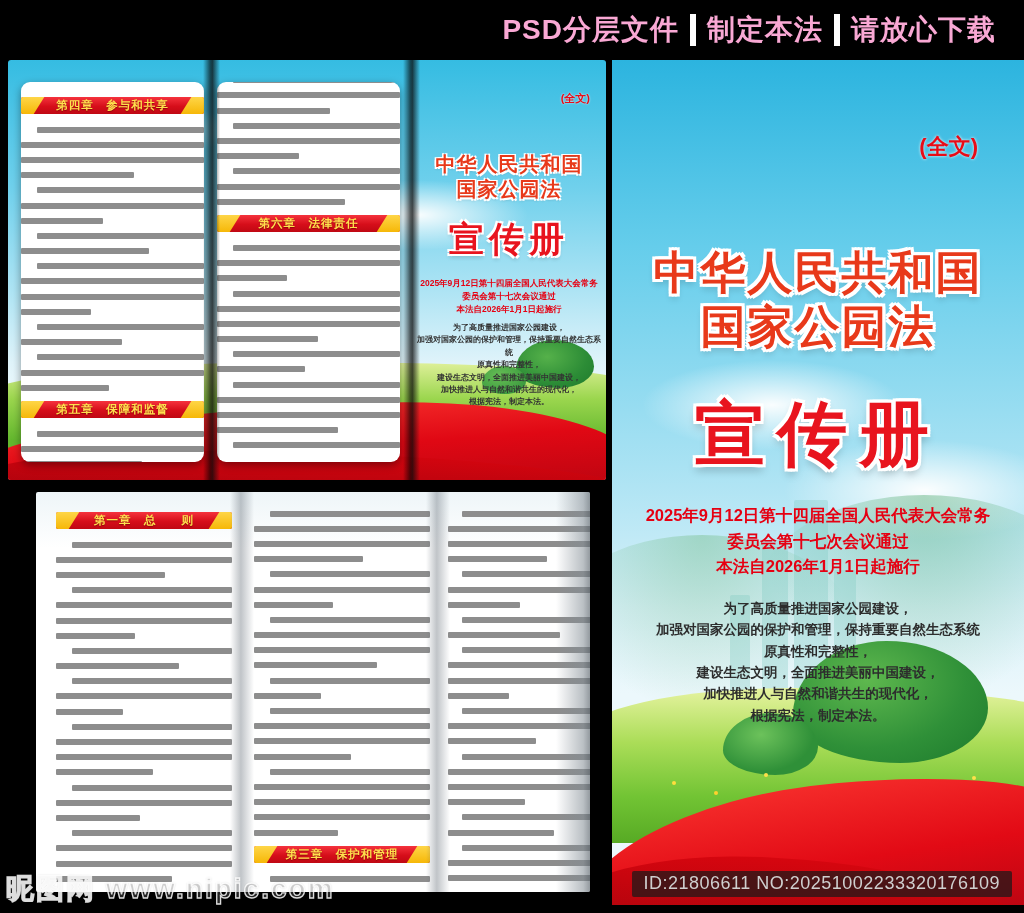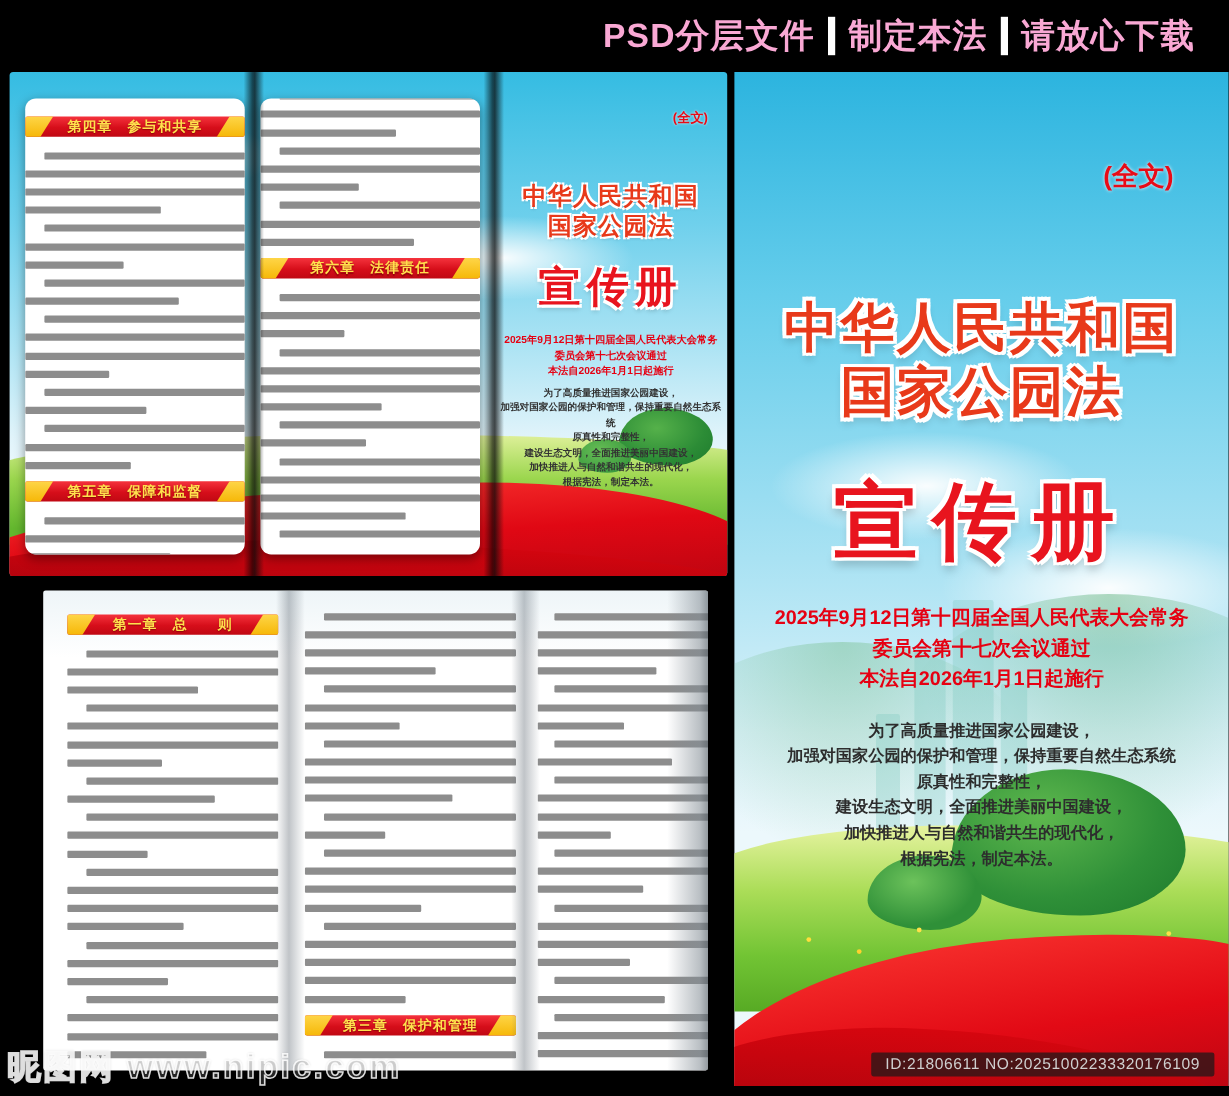--- a/index.html
+++ b/index.html
@@ -107,21 +107,21 @@
   .flowers{position:absolute;left:60px;bottom:120px;width:4px;height:4px;border-radius:50%;background:#ffde3d;z-index:4;
     box-shadow:42px 10px 0 #ffd12e,92px -8px 0 #ffe04a,148px 12px 0 #ffd12e,205px 0 0 #ffde3d,255px 16px 0 #ffd12e,300px -5px 0 #ffe04a,160px 30px 0 #ffde3d,80px 26px 0 #ffd12e;}
   .cover-ribbon1{position:absolute;left:-45px;right:-45px;bottom:-48px;height:168px;z-index:5;transform:rotate(-5deg);
     background:linear-gradient(176deg,#f8322e 0%,#e20a15 48%,#ad0310 100%);
     border-radius:55% 45% 0 0/125px 45px 0 0;}
   .cover-ribbon2{position:absolute;left:-50px;right:-50px;bottom:-70px;height:115px;z-index:6;transform:rotate(3deg);
     background:linear-gradient(180deg,#d6060f,#9a020b);border-radius:40% 60% 0 0/65px 95px 0 0;}
   .cover-ribbon3{position:absolute;left:-20px;right:120px;bottom:-30px;height:60px;z-index:6;transform:rotate(-3deg);
     background:linear-gradient(180deg,#f5141f,#c70510);border-radius:50% 50% 0 0/40px 25px 0 0;}
   .idbar{position:absolute;right:12px;bottom:8px;z-index:8;background:rgba(25,25,25,.72);
-    color:#cfcfcf;font-size:13px;padding:2px 12px 3px;border-radius:2px;letter-spacing:.5px;white-space:nowrap;}
+    color:#cfcfcf;font-size:18px;padding:2px 12px 3px;border-radius:2px;letter-spacing:.5px;white-space:nowrap;}
 
   
   .watermark{position:absolute;left:6px;top:870px;z-index:9;font-size:28px;font-weight:bold;letter-spacing:2px;
     color:rgba(255,255,255,.14);-webkit-text-stroke:1.3px rgba(255,255,255,.85);
     text-shadow:0 0 2px rgba(0,0,0,.25);white-space:nowrap;}
 </style>
 </head>
 <body>
 
 <div id="canvas">

